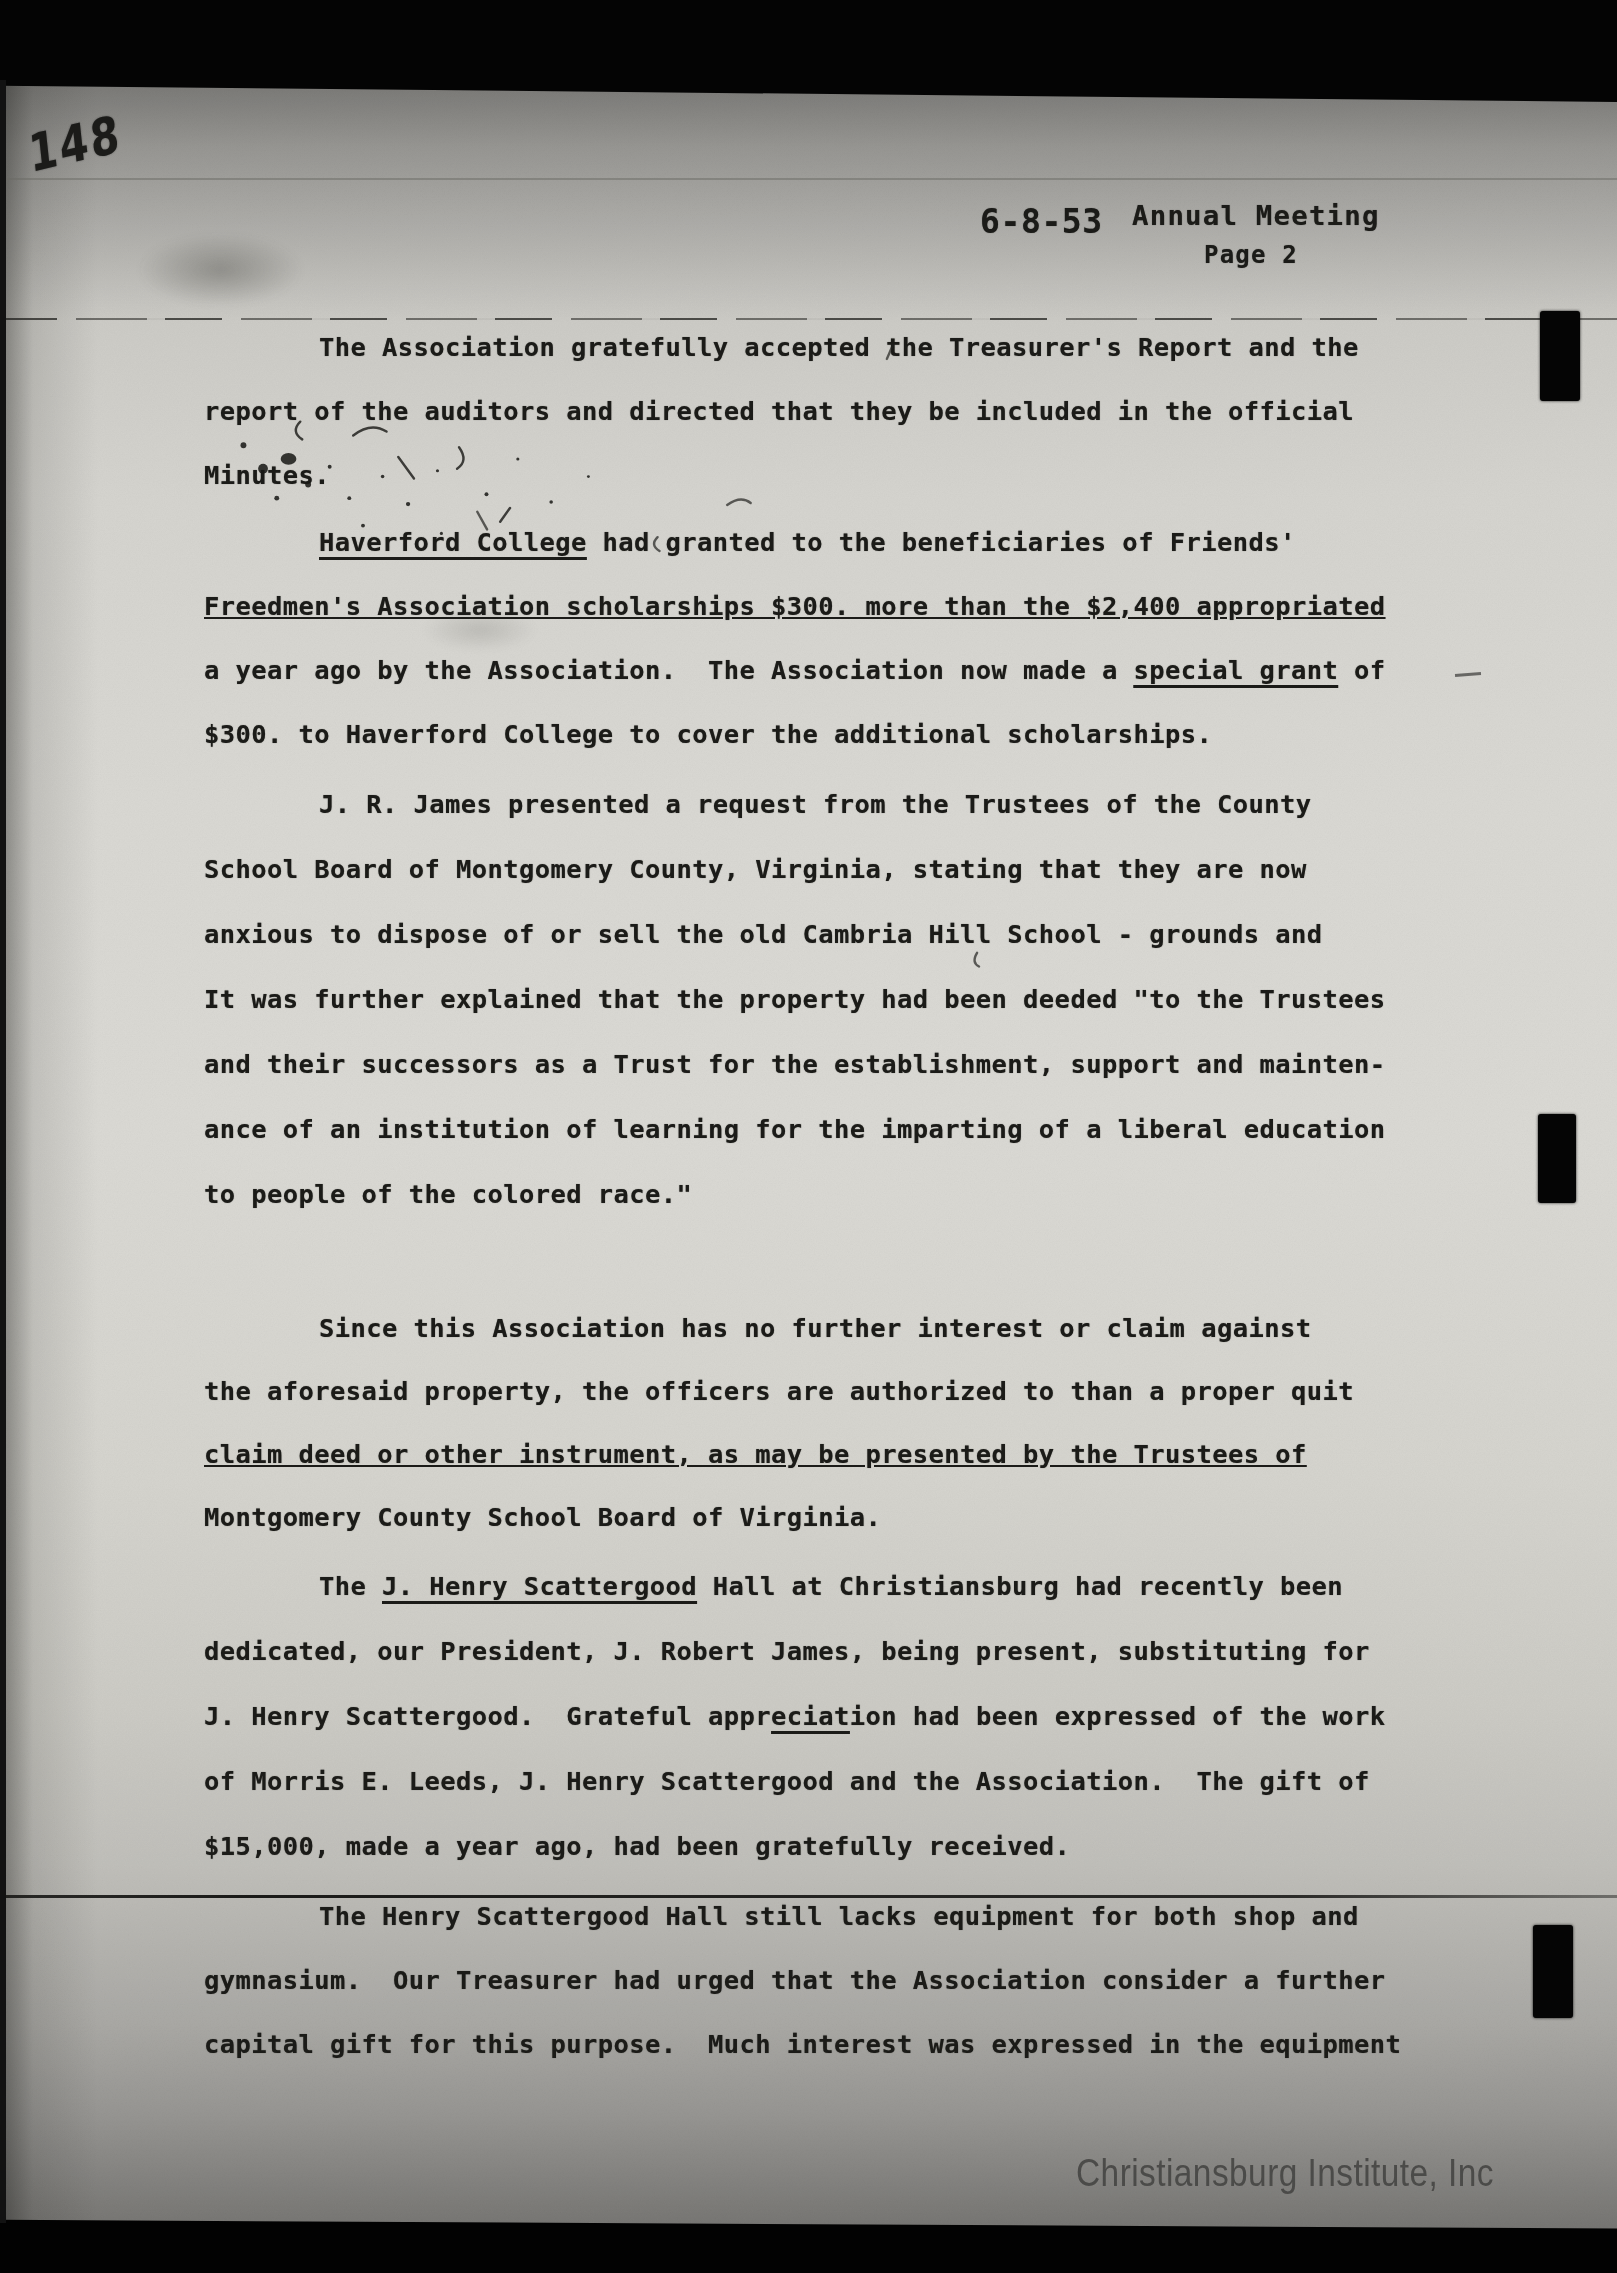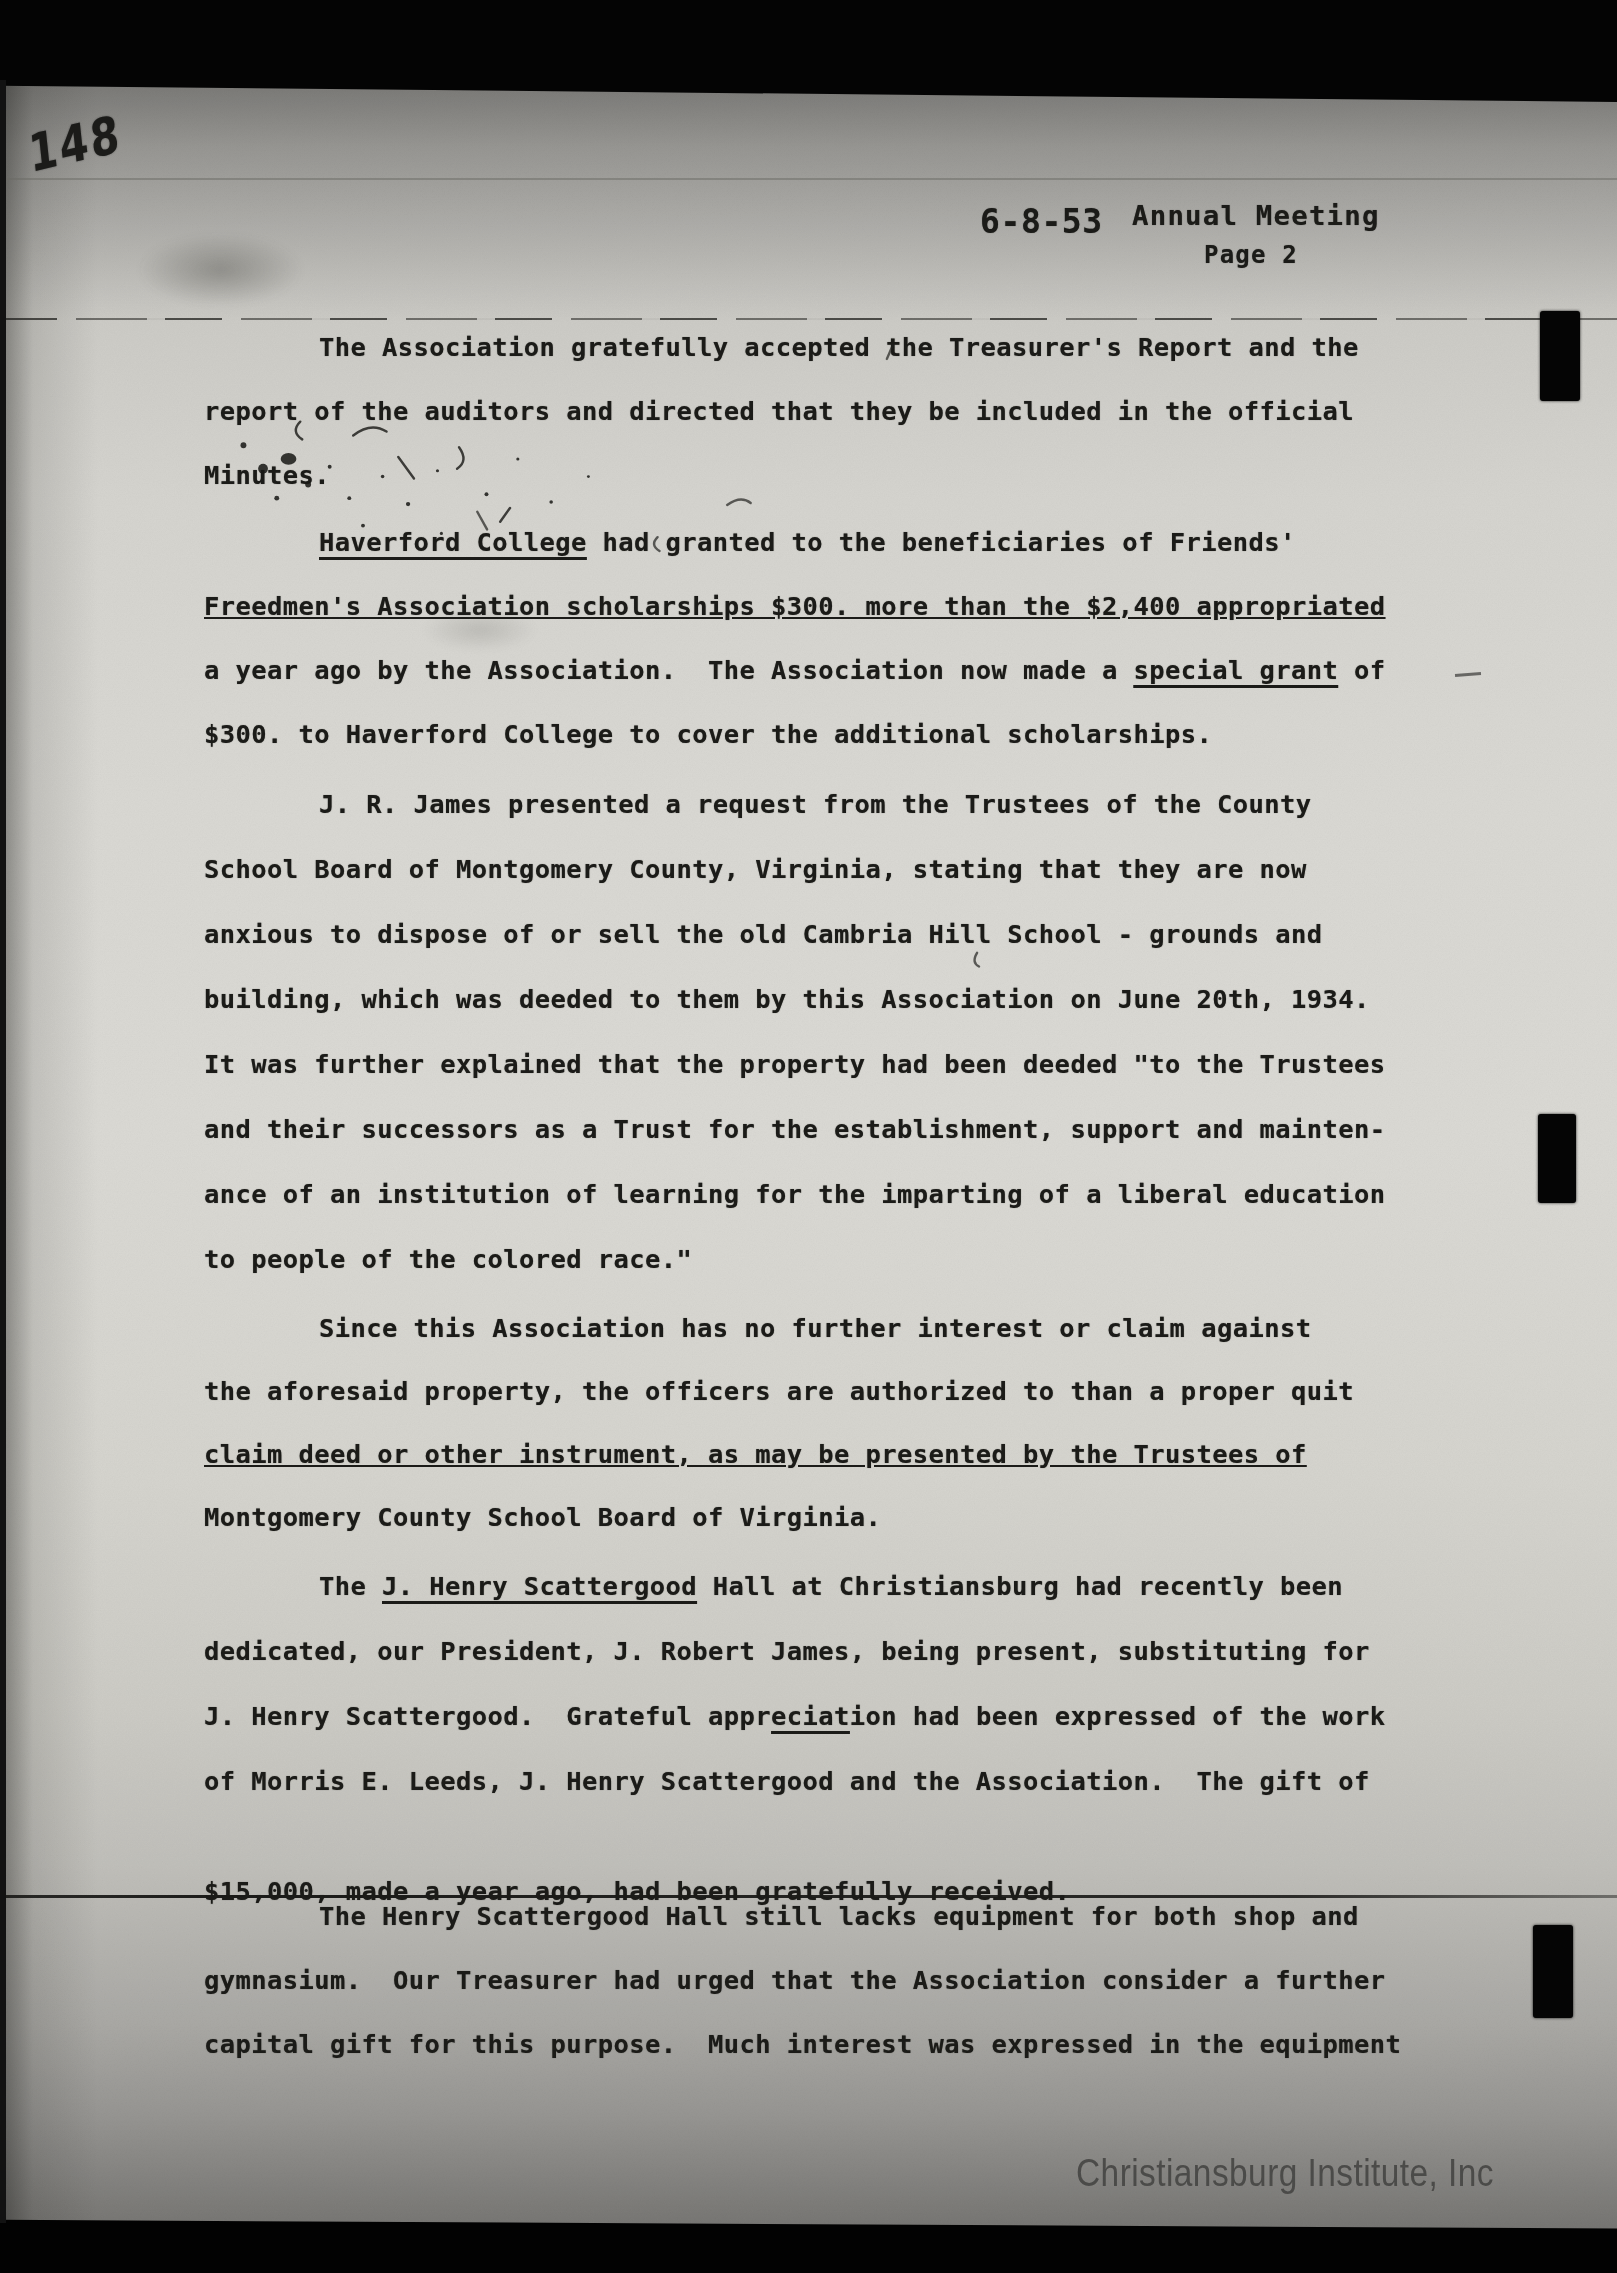--- a/index.html
+++ b/index.html
@@ -176,38 +176,37 @@
       <div class="paragraph" style="top: 527px;">
         <div class="line indent" style="height: 64px;"><span class="u">Haverford College</span><span> had granted to the beneficiaries of Friends'</span></div>
         <div class="line" style="height: 64px; text-decoration: underline;"><span>Freedmen's Association scholarships $300. more than the $2,400 appropriated</span></div>
         <div class="line" style="height: 64px;"><span>a year ago by the Association.  The Association now made a </span><span class="u">special grant</span><span> of</span></div>
         <div class="line" style="height: 64px;"><span>$300. to Haverford College to cover the additional scholarships.</span></div>
       </div>
       <div class="paragraph" style="top: 789px;">
         <div class="line indent" style="height: 65px;"><span>J. R. James presented a request from the Trustees of the County</span></div>
         <div class="line" style="height: 65px;"><span>School Board of Montgomery County, Virginia, stating that they are now</span></div>
         <div class="line" style="height: 65px;"><span>anxious to dispose of or sell the old Cambria Hill School - grounds and</span></div>
-        <div class="line" style="height: 65px;"><span>building, which was deeded to them by this Association on June 20th, 1934.</span></div>
         <div class="line" style="height: 65px;"><span>It was further explained that the property had been deeded "to the Trustees</span></div>
         <div class="line" style="height: 65px;"><span>and their successors as a Trust for the establishment, support and mainten-</span></div>
         <div class="line" style="height: 65px;"><span>ance of an institution of learning for the imparting of a liberal education</span></div>
         <div class="line" style="height: 65px;"><span>to people of the colored race."</span></div>
       </div>
       <div class="paragraph" style="top: 1313px;">
         <div class="line indent" style="height: 63px;"><span>Since this Association has no further interest or claim against</span></div>
         <div class="line" style="height: 63px;"><span>the aforesaid property, the officers are authorized to than a proper quit</span></div>
         <div class="line" style="height: 63px; text-decoration: underline;"><span>claim deed or other instrument, as may be presented by the Trustees of</span></div>
         <div class="line" style="height: 63px;"><span>Montgomery County School Board of Virginia.</span></div>
       </div>
       <div class="paragraph" style="top: 1571px;">
         <div class="line indent" style="height: 65px;"><span>The </span><span class="u">J. Henry Scattergood</span><span> Hall at Christiansburg had recently been</span></div>
         <div class="line" style="height: 65px;"><span>dedicated, our President, J. Robert James, being present, substituting for</span></div>
         <div class="line" style="height: 65px;"><span>J. Henry Scattergood.  Grateful appr</span><span class="u">eciat</span><span>ion had been expressed of the work</span></div>
         <div class="line" style="height: 65px;"><span>of Morris E. Leeds, J. Henry Scattergood and the Association.  The gift of</span></div>
-        <div class="line" style="height: 65px; margin-top: 45px;"><span>$15,000, made a year ago, had been gratefully received.</span></div>
+        <div class="line" style="height: 65px;"><span>$15,000, made a year ago, had been gratefully received.</span></div>
       </div>
       <div class="paragraph" style="top: 1901px;">
         <div class="line indent" style="height: 64px;"><span>The Henry Scattergood Hall still lacks equipment for both shop and</span></div>
         <div class="line" style="height: 64px;"><span>gymnasium.  Our Treasurer had urged that the Association consider a further</span></div>
         <div class="line" style="height: 64px;"><span>capital gift for this purpose.  Much interest was expressed in the equipment</span></div>
       </div>
     </div>
 
   <div class="ink-smudge">
     <svg xmlns="http://www.w3.org/2000/svg" viewBox="0 0 420 150" width="412" height="147">

